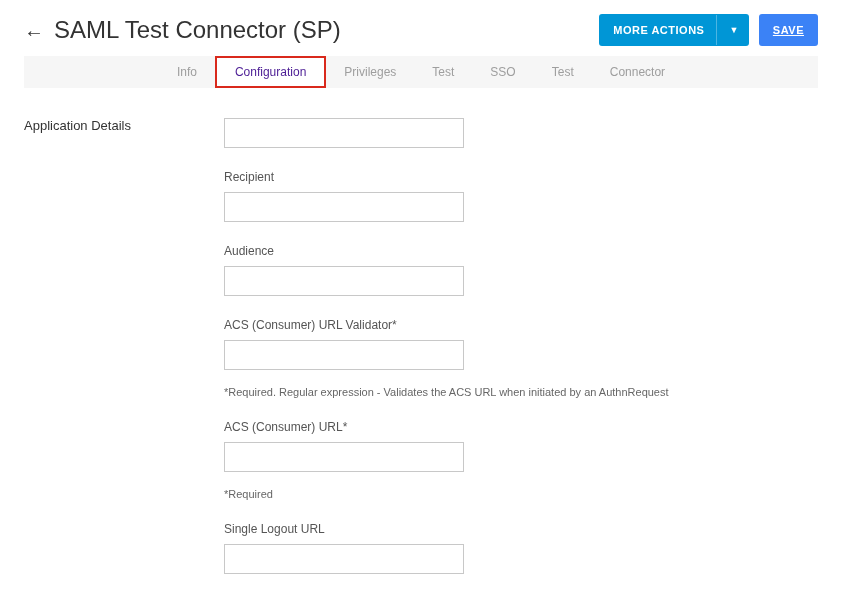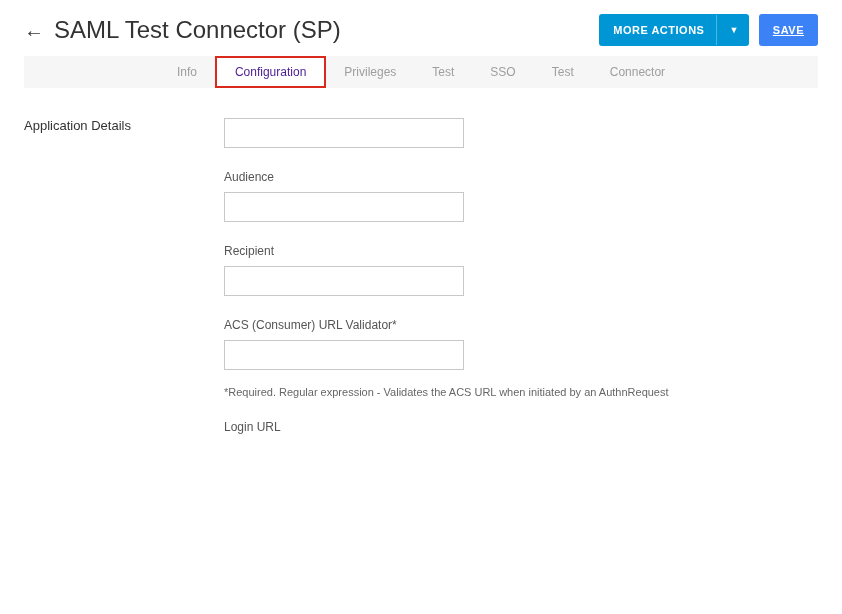--- a/index.html
+++ b/index.html
@@ -163,36 +163,41 @@
 
 <div class="content">
   <div class="section-label">Application Details</div>
   <div class="form-area">
 
     <div class="form-group">
       <input class="form-input" type="text" value="" style="">
     </div>
 
     <div class="form-group">
+      <label class="form-label">Recipient</label>
+      <input class="form-input" type="text" value="" style="">
+    </div>
+
+    <div class="form-group">
       <label class="form-label">Audience</label>
       <input class="form-input" type="text" value="" style="">
     </div>
 
     <div class="form-group">
-      <label class="form-label">Recipient</label>
-      <input class="form-input" type="text" value="" style="">
-    </div>
-
-    <div class="form-group">
       <label class="form-label">ACS (Consumer) URL Validator*</label>
       <input class="form-input" type="text" value="" style="">
       <div class="help-text">*Required. Regular expression - Validates the ACS URL when initiated by an AuthnRequest</div>
     </div>
 
-
-
-    <div class="form-group">
-      <label class="form-label">Login URL</label>
-
-    </div>
+    <div class="form-group">
+      <label class="form-label">ACS (Consumer) URL*</label>
+      <input class="form-input" type="text" value="" style="">
+      <div class="help-text">*Required</div>
+    </div>
+
+    <div class="form-group">
+      <label class="form-label">Single Logout URL</label>
+      <input class="form-input" type="text" value="" style="">
+    </div>
+
 
   </div>
 </div>
 
 </body></html>

